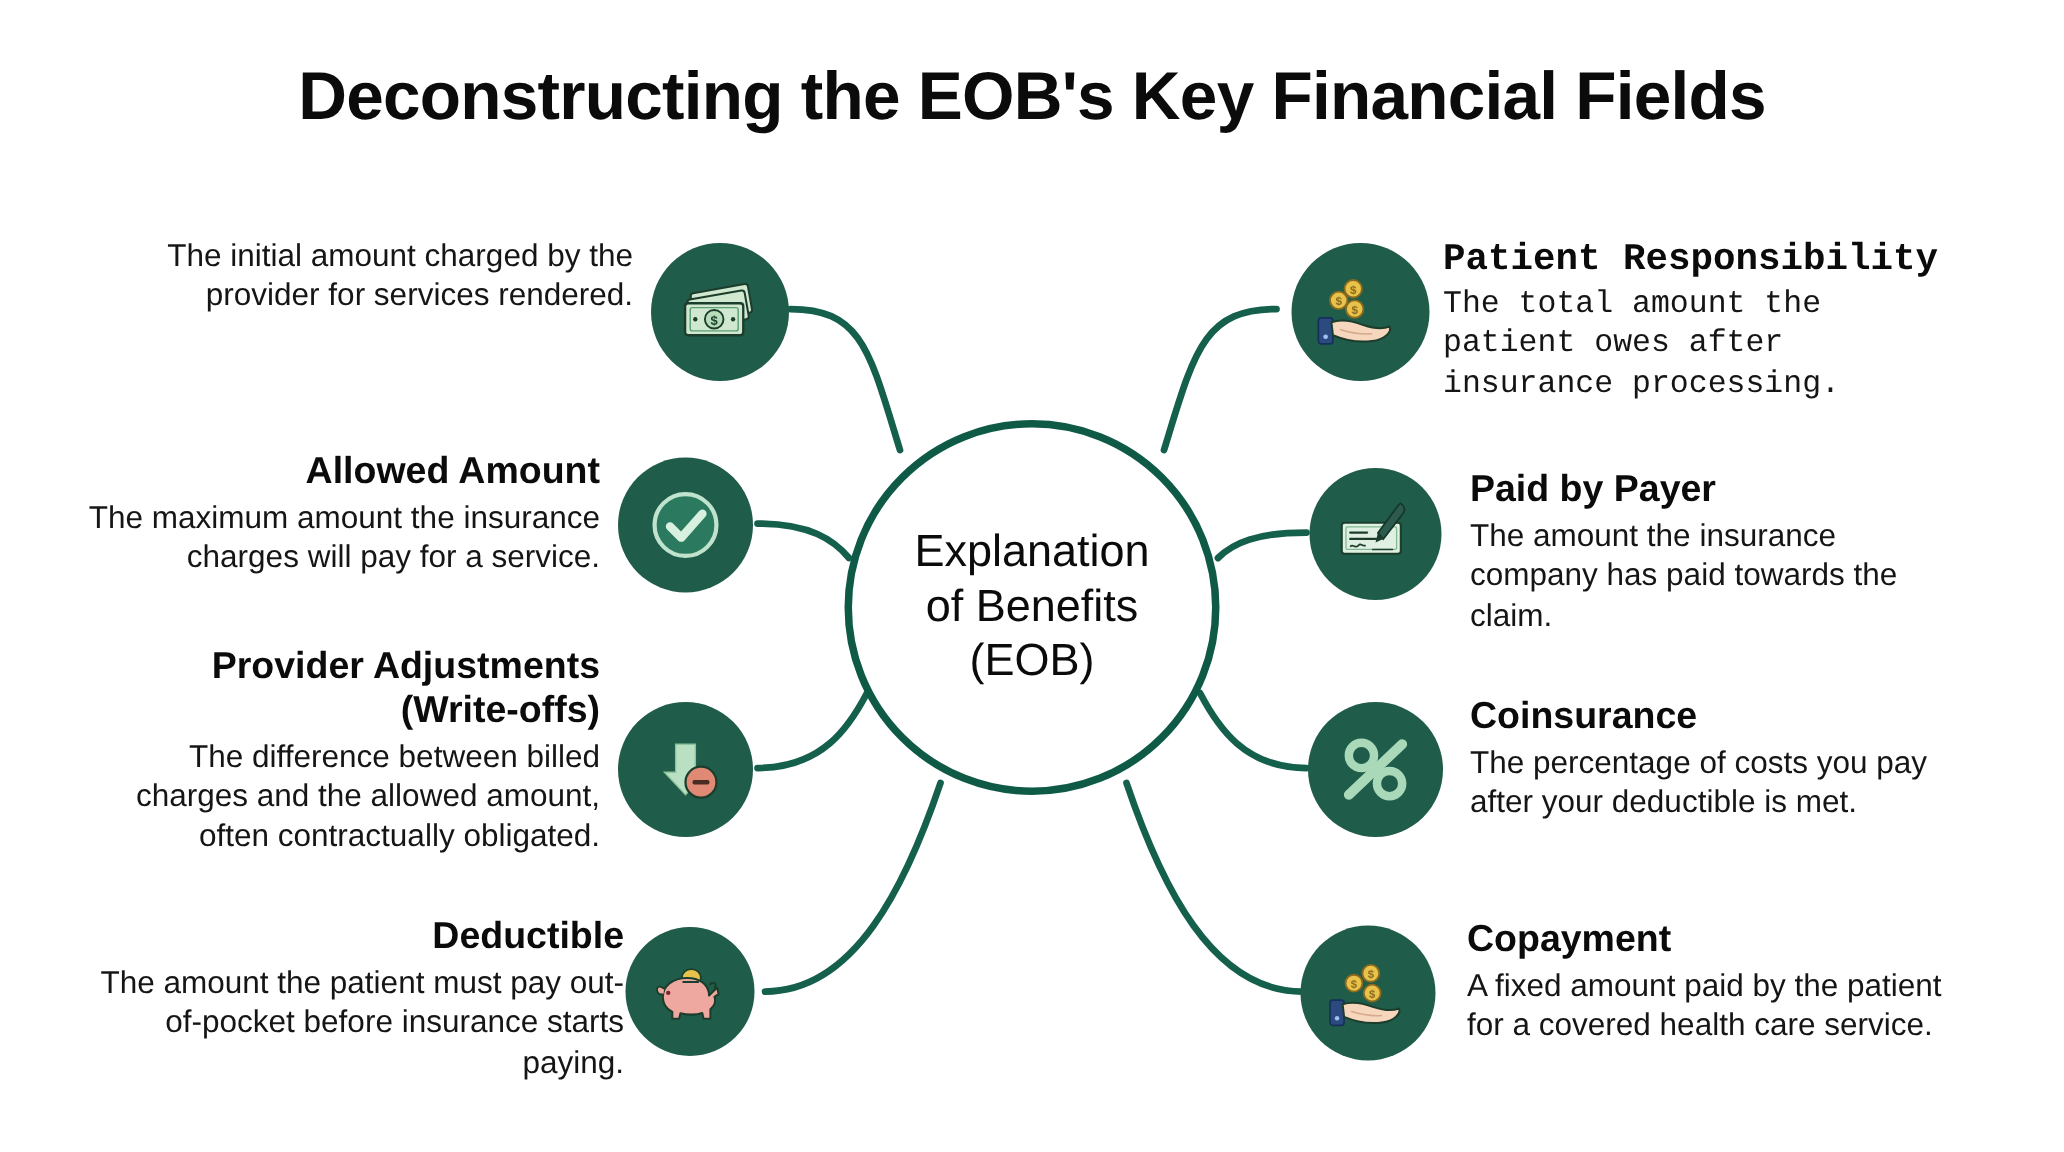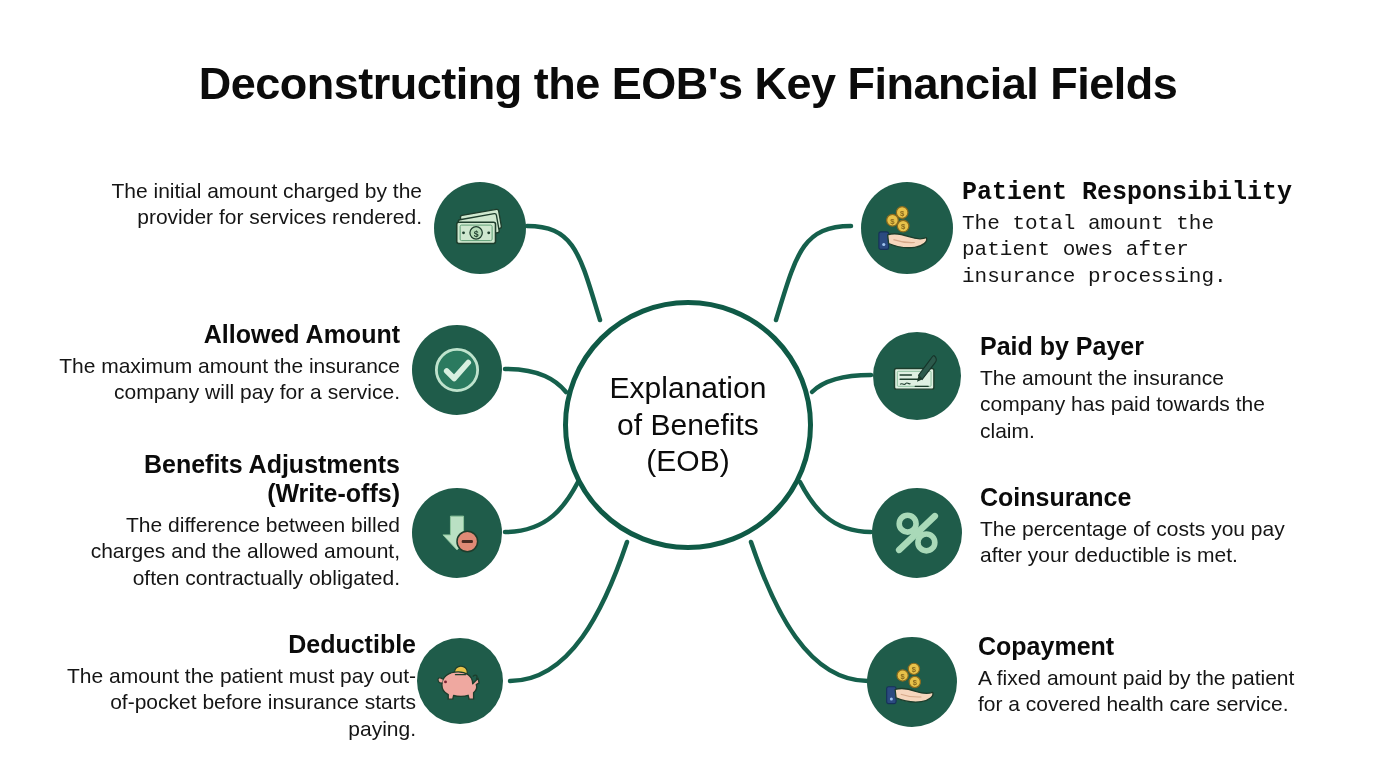--- a/index.html
+++ b/index.html
@@ -14,21 +14,20 @@
     overflow: hidden;
     font-family: "Liberation Sans", sans-serif;
     color: #111111;
   }
 
   #stage {
     position: absolute;
     inset: 0;
     width: 1376px;
     height: 684px;
-    margin-top: 20px;
   }
 
   
   .title {
     position: absolute;
     left: 0;
     top: 38px;
     width: 1376px;
     text-align: center;
     font-size: 45px;
@@ -155,31 +154,31 @@
       <rect x="11.5" y="29" width="33" height="16" rx="1.5" fill="none" stroke="#5c9e74" stroke-width="1"></rect>
       <circle cx="28" cy="37" r="6.4" fill="#b7dcb9" stroke="#1d3d2c" stroke-width="1.3"></circle>
       <text x="28" y="41" font-family="'Liberation Sans',sans-serif" font-size="9" font-weight="bold" fill="#1d3d2c" text-anchor="middle">$</text>
       <circle cx="15" cy="37" r="1.5" fill="#1d3d2c"></circle>
       <circle cx="41" cy="37" r="1.5" fill="#1d3d2c"></circle>
     </svg>
   </div>
 
   <div class="item left" style="left:28px; top:300px; width:372px;">
     <p class="item-title">Allowed Amount</p>
-    <p class="item-desc">The maximum amount the insurance company will pay for a service.</p>
+    <p class="item-desc">The maximum amount the insurance charges will pay for a service.</p>
   </div>
   <div class="badge" style="left:412px; top:305px; width:90px; height:90px;">
     <svg viewBox="0 0 64 64" width="60" height="60">
       <circle cx="32" cy="32" r="22" fill="#2b7a5f" stroke="#bfe3cd" stroke-width="3"></circle>
       <path d="M21 33 L29 41 L44 24" stroke="#d8f0e0" stroke-width="6" fill="none" stroke-linecap="round" stroke-linejoin="round"></path>
     </svg>
   </div>
 
   <div class="item left" style="left:56px; top:430px; width:344px;">
-    <p class="item-title">Benefits Adjustments
+    <p class="item-title">Provider Adjustments
 (Write-offs)</p>
     <p class="item-desc">The difference between billed charges and the allowed amount, often contractually obligated.</p>
   </div>
   <div class="badge" style="left:412px; top:468px; width:90px; height:90px;">
     <svg viewBox="0 0 64 64" width="60" height="60">
       <path d="M25 14 L39 14 L39 34 L47 34 L32 50 L17 34 L25 34 Z" fill="#b9e0c3" stroke="#8cc49c" stroke-width="1"></path>
       <circle cx="43" cy="41" r="11" fill="#e08a76" stroke="#1d3d2c" stroke-width="1.6"></circle>
       <rect x="37" y="39.5" width="12" height="3.2" rx="1.2" fill="#4a2b22"></rect>
     </svg>
   </div>

